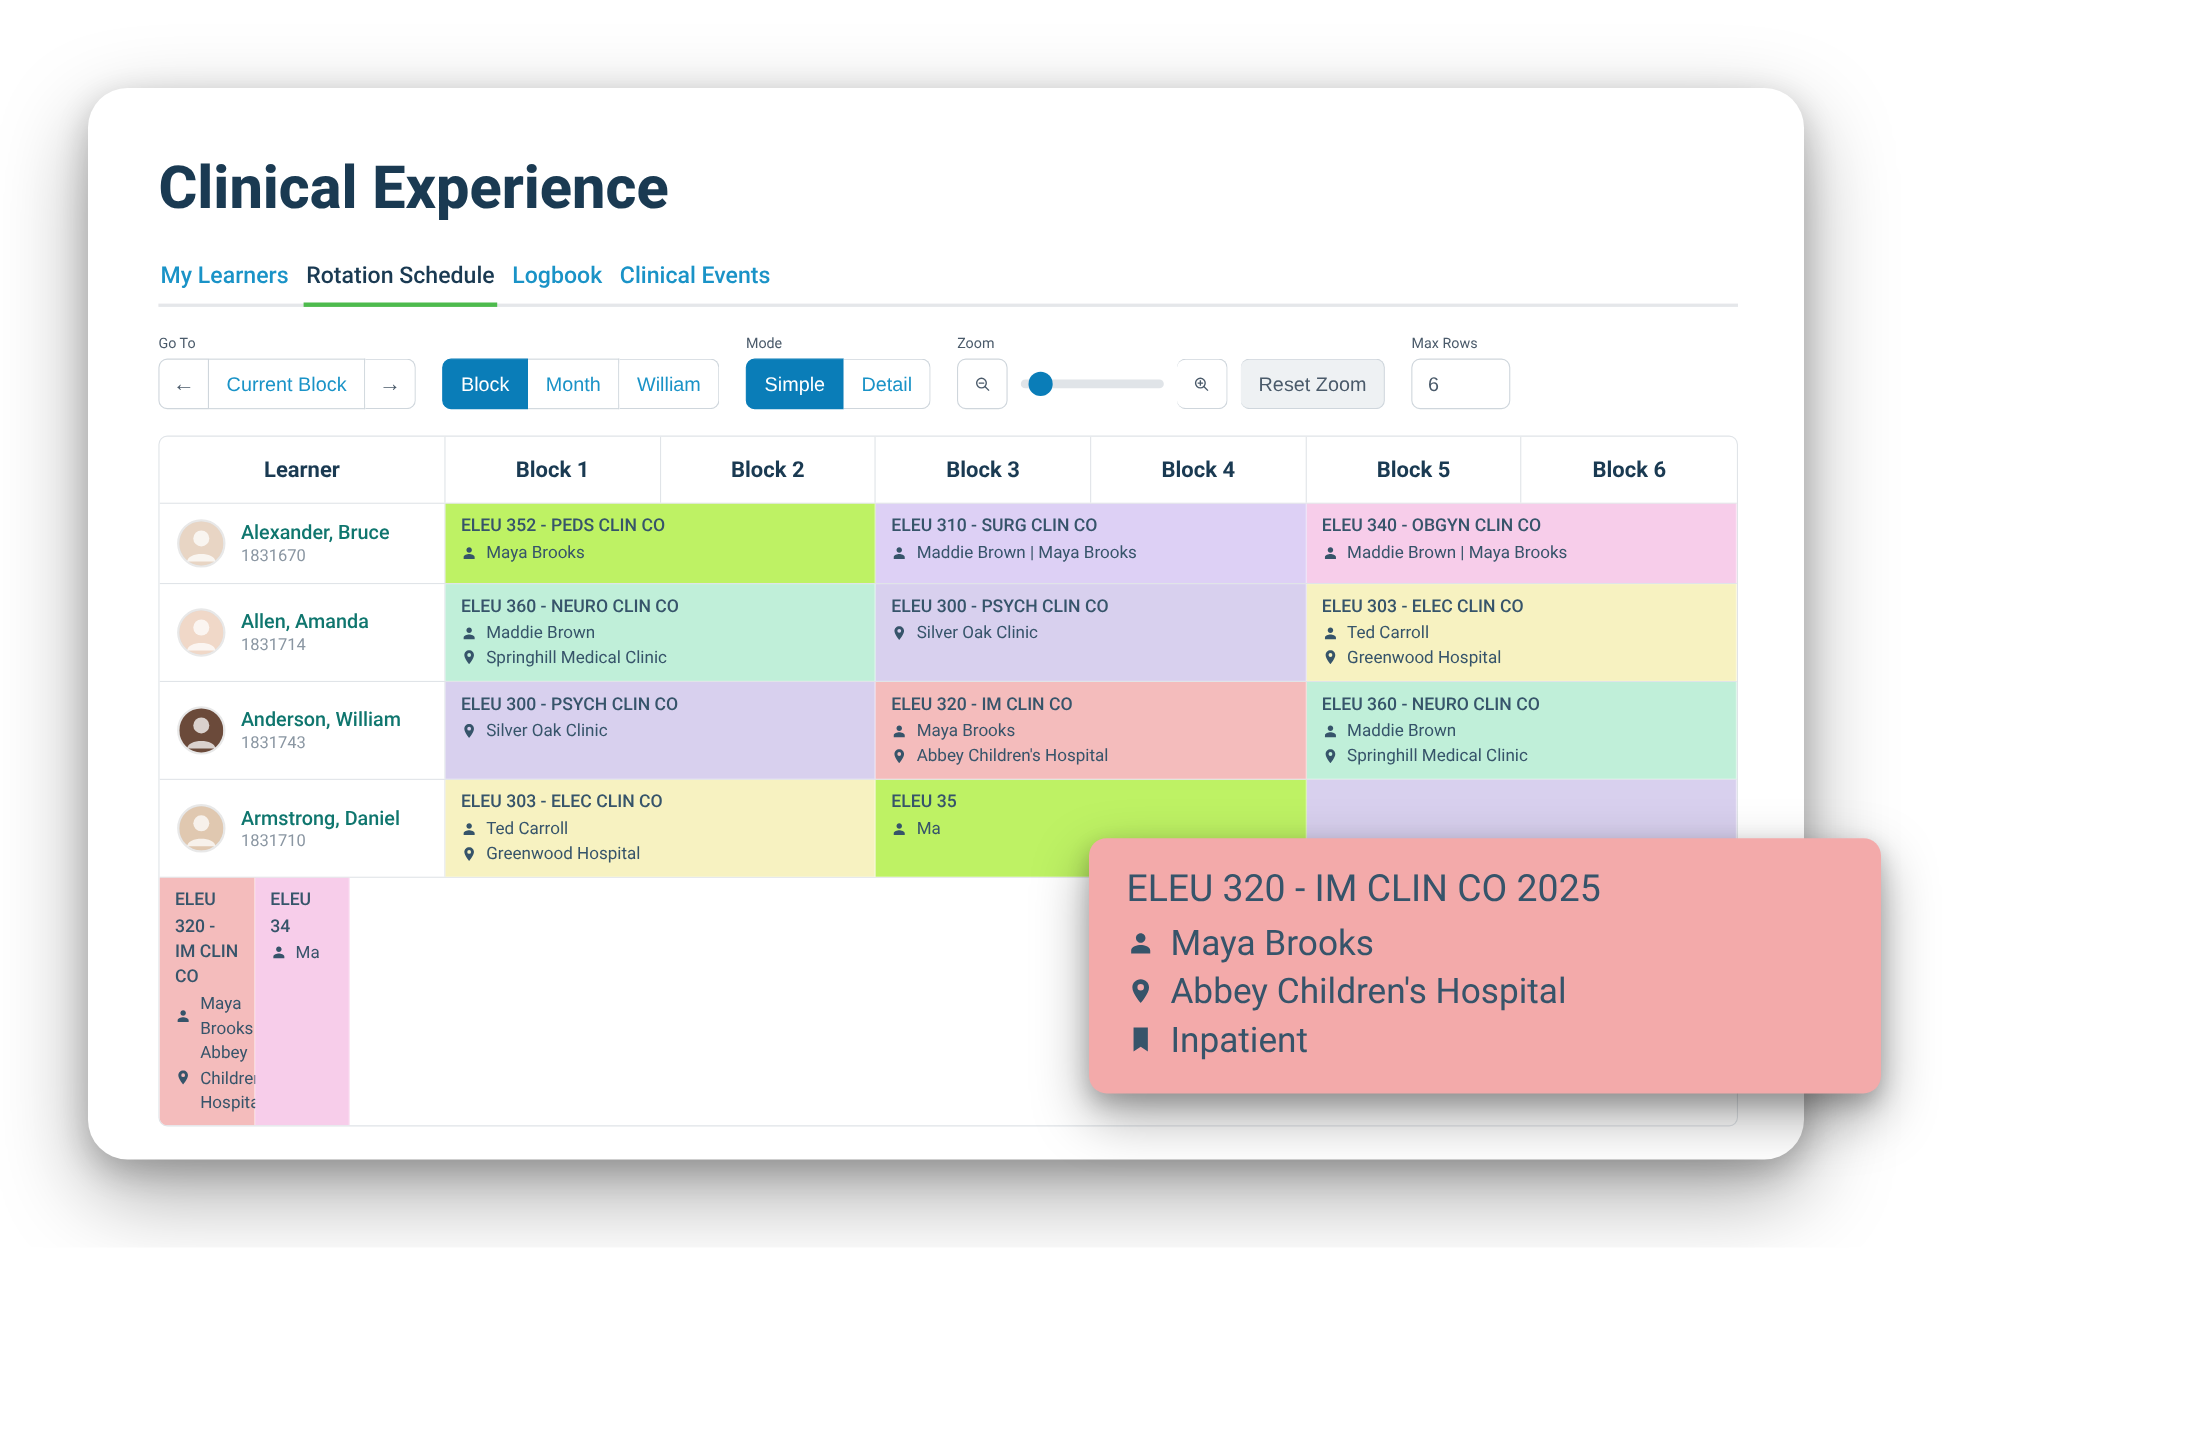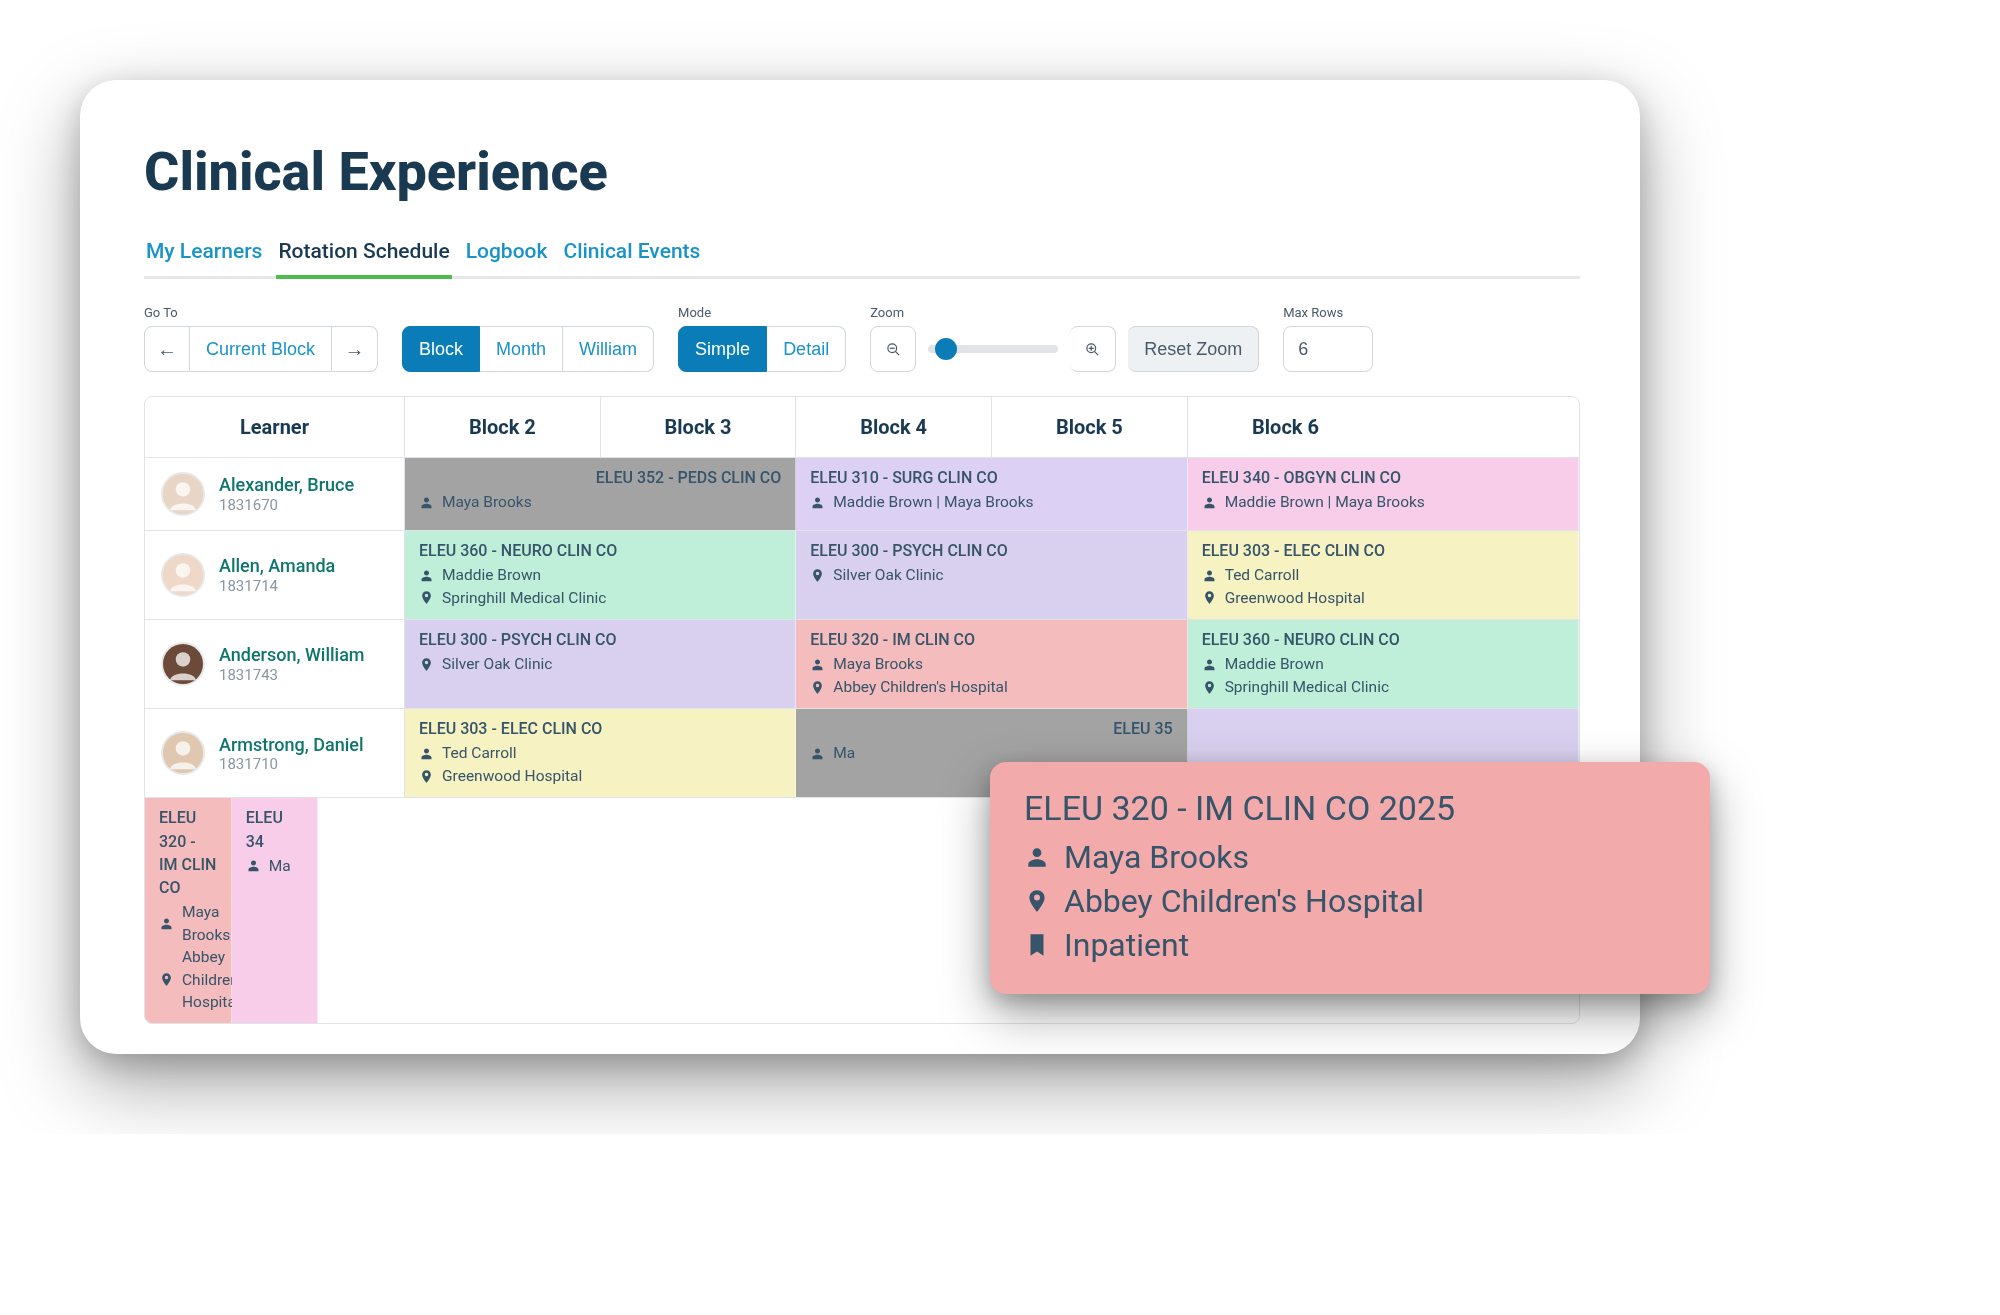--- a/index.html
+++ b/index.html
@@ -117,21 +117,21 @@
   padding: 8px 14px 10px 14px;
   font-size: 16px;
   line-height: 1.45;
   color: #36546a;
   border-right: 1px solid rgba(255,255,255,0.5);
   min-height: 72px;
 }
 .block-item .course { font-weight: 500; margin-bottom: 2px;}
 .block-item .meta { display: flex; align-items: center; gap: 8px; font-size: 15.5px; }
 .ic { width: 15px; height: 15px; flex-shrink: 0; }
-.c-blue   { background:#a3a3a3;text-align:right; }
+.c-blue   { background:#bef264; }
 .c-purple { background:#ddd0f5; }
 .c-pink   { background:#f7cdea; }
 .c-green  { background:#c0efd9; }
 .c-yellow { background:#f7f2c1; }
 .c-red    { background:#f4bcbc; }
 .c-purple-light { background:#d8d0ee; }
 .tooltip {
   position: absolute;
   left: 910px;
   top: 682px;
@@ -221,20 +221,21 @@
 
     <div class="tool-group">
       <span class="tool-label">Max Rows</span>
       <input class="input-field" value="6" style="">
     </div>
   </div>
 
   <div class="grid">
     <div class="grid-header">
       <div>Learner</div>
+      <div>Block 1</div>
       <div>Block 2</div>
       <div>Block 3</div>
       <div>Block 4</div>
       <div>Block 5</div>
       <div>Block 6</div>
     </div>
     <div id="grid-body">
         <div class="grid-row">
           <div class="learner-cell">
             <div class="avatar">

